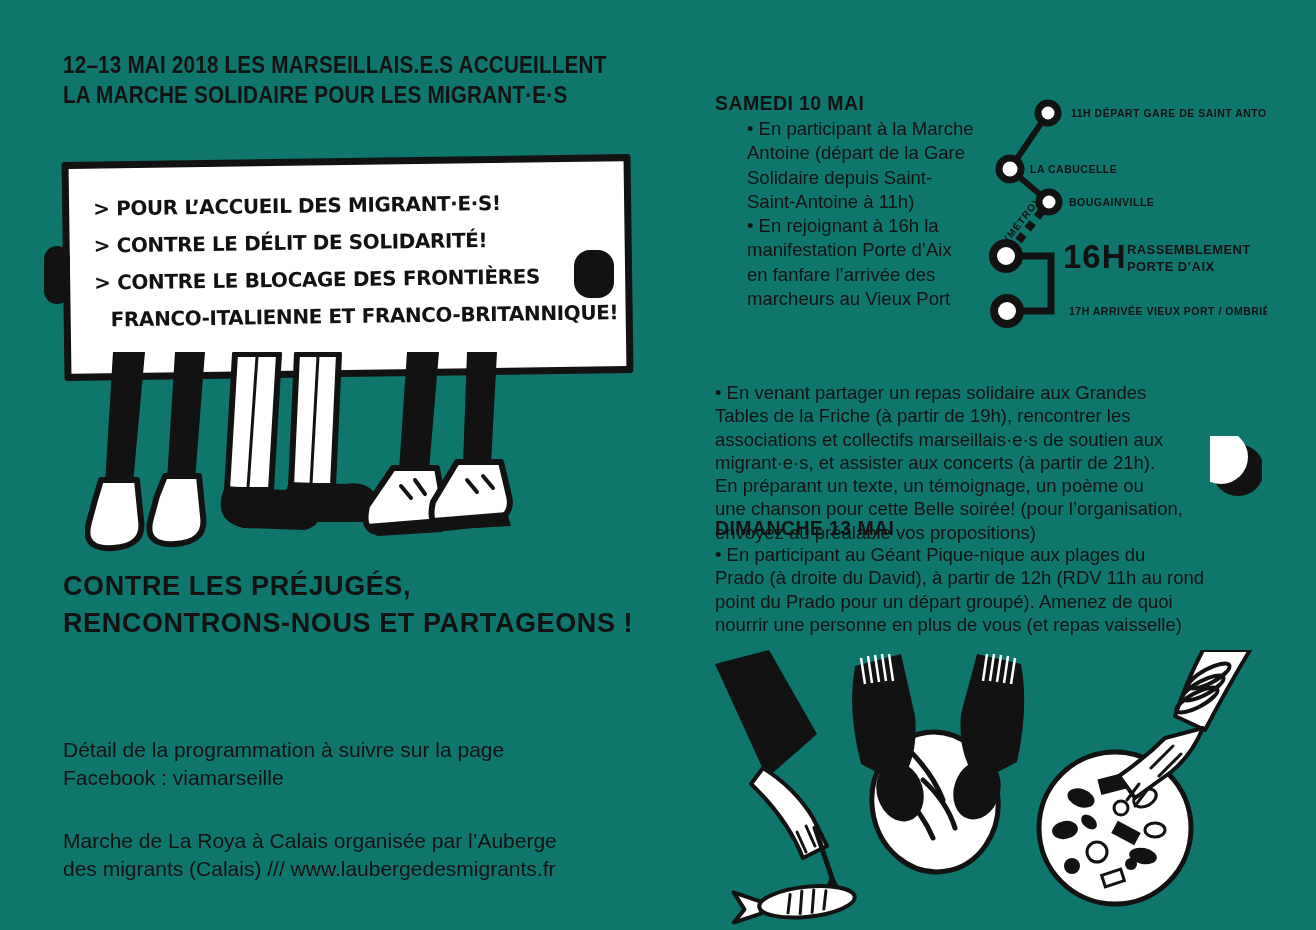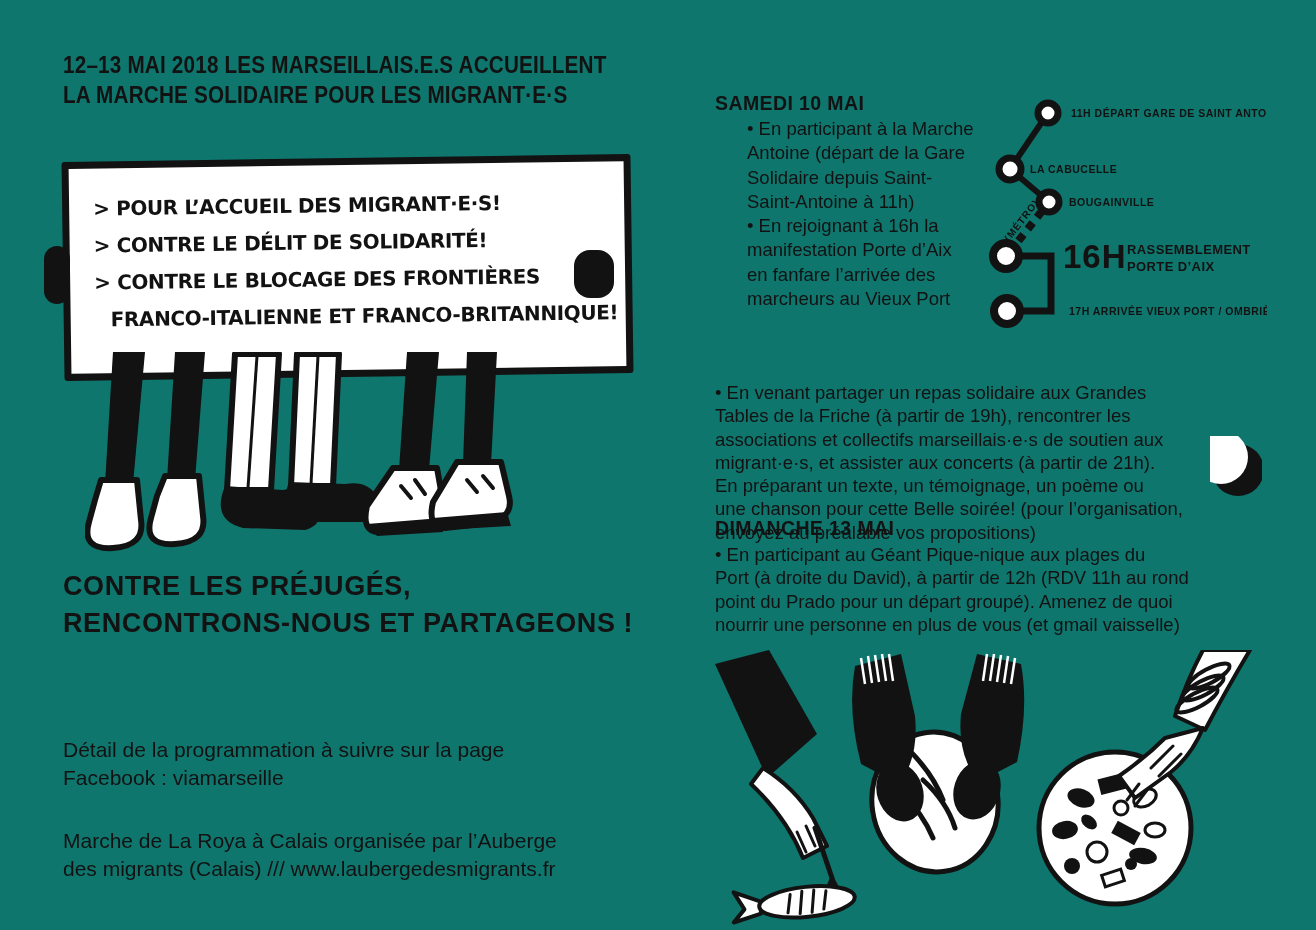--- a/index.html
+++ b/index.html
@@ -159,23 +159,23 @@
 
   <svg class="abs" style="left:1210px;top:436px;" width="52" height="66" viewBox="0 0 52 66">
     <circle cx="28" cy="34" r="26" fill="#121212"></circle>
     <circle cx="11" cy="21" r="27" fill="#ffffff"></circle>
   </svg>
 
   <div class="abs day-heading sun-heading">DIMANCHE 13 MAI</div>
 
   <div class="abs body-right sun-para">
     <div>•  En participant au Géant Pique-nique aux plages du</div>
-    <div>Port (à droite du David), à partir de 12h (RDV 11h au rond</div>
+    <div>Prado (à droite du David), à partir de 12h (RDV 11h au rond</div>
     <div>point du Prado pour un départ groupé). Amenez de quoi</div>
-    <div>nourrir une personne en plus de vous (et gmail vaisselle)</div>
+    <div>nourrir une personne en plus de vous (et repas vaisselle)</div>
   </div>
 
   <svg class="abs" style="left:703px;top:650px;" width="562" height="280" viewBox="0 0 562 280">
 
     <polygon points="12,14 66,0 114,84 64,128" fill="#121212"></polygon>
     <path d="M60,118 Q92,138 110,168 L124,196 L100,208 Q84,168 48,134 Z" fill="#fff" stroke="#121212" stroke-width="4" stroke-linejoin="round"></path>
     <g stroke="#121212" stroke-width="3" stroke-linecap="round">
       <line x1="103" y1="176" x2="112" y2="196"></line>
         <line x1="94" y1="182" x2="103" y2="202"></line>
     </g>

